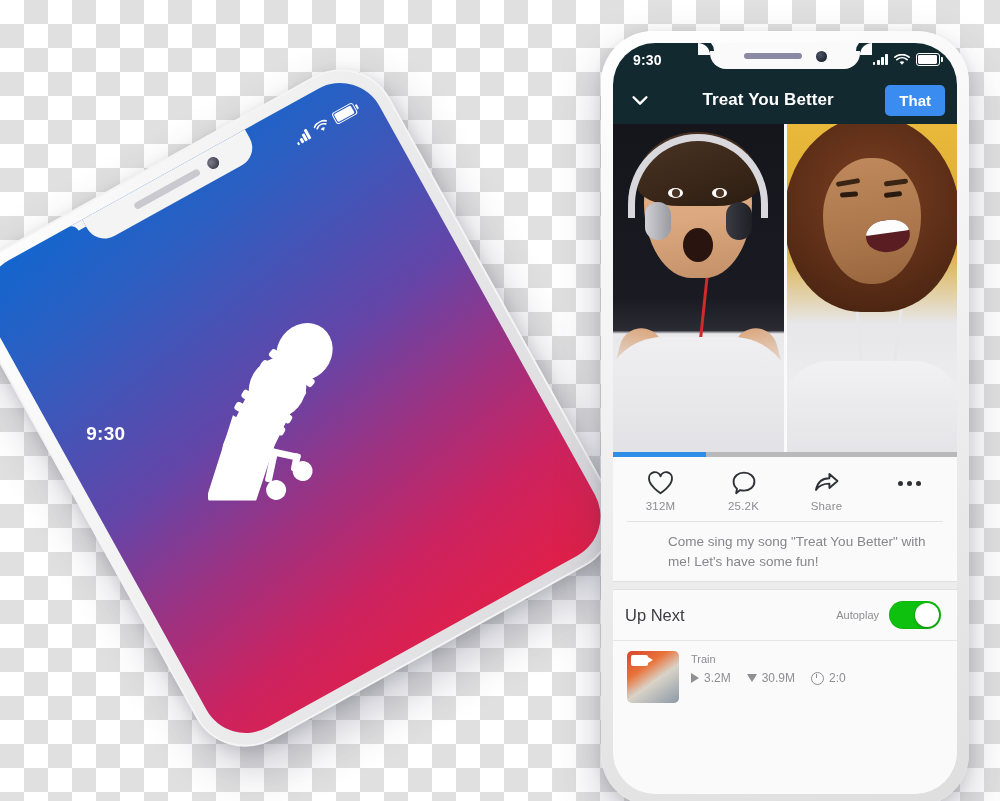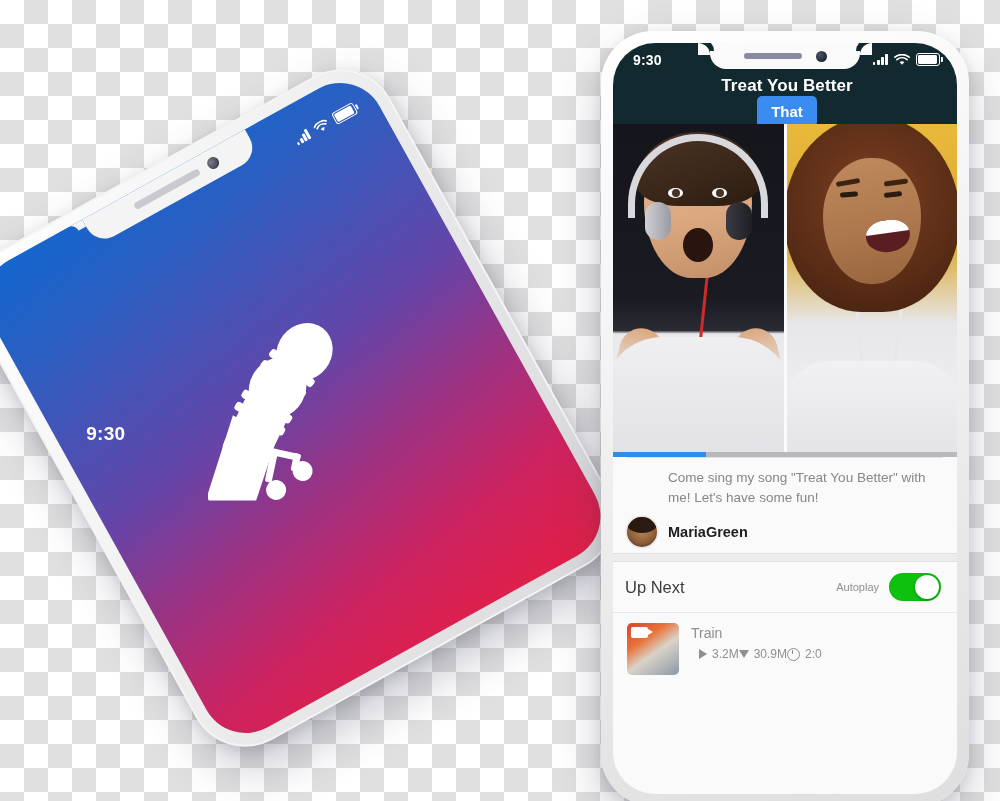--- a/index.html
+++ b/index.html
@@ -92,21 +92,21 @@
   .mp-notch::before,.mp-notch::after{
     content:"";position:absolute;top:0;width:12px;height:12px;background:#fafafa;
   }
   .mp-notch::before{left:-12px;border-radius:0 12px 0 0;box-shadow:4px -4px 0 0 #12292f;}
   .mp-notch::after{right:-12px;border-radius:12px 0 0 0;box-shadow:-4px -4px 0 0 #12292f;}
   .notch-spk{width:58px;height:6px;border-radius:3px;background:#8a8aa5;}
   .notch-cam{width:11px;height:11px;border-radius:50%;background:radial-gradient(circle at 35% 35%,#4d5566,#232a38 65%,#12151c);}
 
   .mp-navbar{
     height:48px;background:#12292f;display:flex;align-items:center;
-    justify-content:space-between;padding:0 12px 0 16px;flex-direction:column;
+    justify-content:space-between;padding:0 12px 0 16px;
   }
   .nav-title{color:#fff;font-size:17px;font-weight:700;letter-spacing:.1px;}
   .sing-btn{
     background:#3b8cf0;color:#fff;font-size:15px;font-weight:600;
     border:none;border-radius:5px;padding:7px 14px;cursor:pointer;
   }
   .chev{width:22px;height:22px;display:block;}
 
   .video-wrap{position:relative;height:333px;display:flex;background:#111;}
   .vid{flex:1;position:relative;overflow:hidden;}
@@ -197,22 +197,22 @@
   .track-sep{height:1px;background:#e6e6e9;}
   .track-row{display:flex;gap:12px;padding:10px 14px 0;background:#fafafa;}
   .thumb{width:52px;height:52px;border-radius:5px;flex:0 0 52px;position:relative;overflow:hidden;
     background:linear-gradient(145deg,#d8452c 0%,#e8733a 32%,#d9d3c8 56%,#8b98a6 100%);}
   .thumb .vbadge{position:absolute;left:4px;top:4px;width:17px;height:11px;border-radius:2px;
     background:#fff;}
   .thumb .vbadge::after{content:"";position:absolute;right:-5px;top:2px;border-style:solid;
     border-width:3.5px 0 3.5px 5px;border-color:transparent transparent transparent #fff;}
   .tr-info{flex:1;min-width:0;}
   .tr-title{font-size:14.5px;font-weight:700;color:#1c1d20;}
-  .tr-artist{font-size:14px;color:#8e8e93;margin-top:2px;}
-  .tr-stats{display:flex;align-items:center;margin-top:6px;margin-left:8px;}
+  .tr-artist{font-size:11px;color:#8e8e93;margin-top:2px;}
+  .tr-stats{display:flex;align-items:center;gap:16px;margin-top:6px;}
   .stat{display:flex;align-items:center;gap:5px;font-size:12px;color:#8e8e93;}
   .tri{width:0;height:0;border-style:solid;border-width:5px 0 5px 8px;border-color:transparent transparent transparent #8e8e93;}
   .tri.down{border-width:8px 5px 0 5px;border-color:#8e8e93 transparent transparent transparent;}
   .clk{width:11px;height:11px;border:1.5px solid #8e8e93;border-radius:50%;position:relative;}
   .clk::after{content:"";position:absolute;left:3.5px;top:1.5px;width:1.5px;height:4px;background:#8e8e93;}
 </style>
 </head>
 <body>
 
 <div id="tilted-phone">
@@ -331,29 +331,52 @@
         <div class="eye-w r"></div>
         <div class="mouth-w">
             <span class="teeth-w"></span>
           </div>
       </div>
       <div class="progress-track">
         <div class="progress-fill" id="progress-fill" style="width: 27%;"></div>
       </div>
     </div>
 
+    <div class="action-bar">
+      <div class="action">
+        <svg width="27" height="26" viewBox="0 0 27 26">
+          <path d="M13.5 23.2 C13.5 23.2 2 16 2 8.6 A5.9 5.9 0 0 1 13.5 6.3 A5.9 5.9 0 0 1 25 8.6 C25 16 13.5 23.2 13.5 23.2 Z" fill="none" stroke="#2f3136" stroke-width="1.9" stroke-linejoin="round"></path>
+        </svg>
+        <span class="lbl">312M</span>
+      </div>
+      <div class="action">
+        <svg width="26" height="26" viewBox="0 0 26 26">
+          <path d="M13 2.6 C19 2.6 23.4 6.6 23.4 11.6 C23.4 16.6 19 20.6 13 20.6 C11.6 20.6 10.3 20.4 9.1 20.1 L5.2 23.2 L6 18.7 C3.6 17 2.6 14.5 2.6 11.6 C2.6 6.6 7 2.6 13 2.6 Z" fill="none" stroke="#2f3136" stroke-width="1.9" stroke-linejoin="round"></path>
+        </svg>
+        <span class="lbl">25.2K</span>
+      </div>
+      <div class="action">
+        <svg width="27" height="26" viewBox="0 0 27 26">
+          <path d="M3 20 C4.5 11.5 10 8.2 16.4 8.2 L16.4 4 L24.5 11 L16.4 18 L16.4 13.6 C10.5 13.6 6 15.6 3 20 Z" fill="none" stroke="#2f3136" stroke-width="1.9" stroke-linejoin="round"></path>
+        </svg>
+        <span class="lbl">Share</span>
+      </div>
+      <div class="action">
+        <span class="dots">
+            <i></i>
+            <i></i>
+            <i></i>
+          </span>
+      </div>
+    </div>
 
     <div class="divider"></div>
 
     <div class="comments">
       <div class="cmt-text">Come sing my song "Treat You Better" with me! Let's have some fun!</div>
-      <div class="cmt-row">
-        <span class="avatar av-maria"></span>
-        <span class="cmt-name">MariaGreen</span>
-      </div>
     </div>
 
     <div class="upnext-sep"></div>
 
     <div class="upnext-head">
       <span class="upnext-title">Up Next</span>
       <span class="autoplay-wrap">
         <span class="autoplay-lbl">Autoplay</span>
         <span class="toggle">
             <span class="knob"></span>

